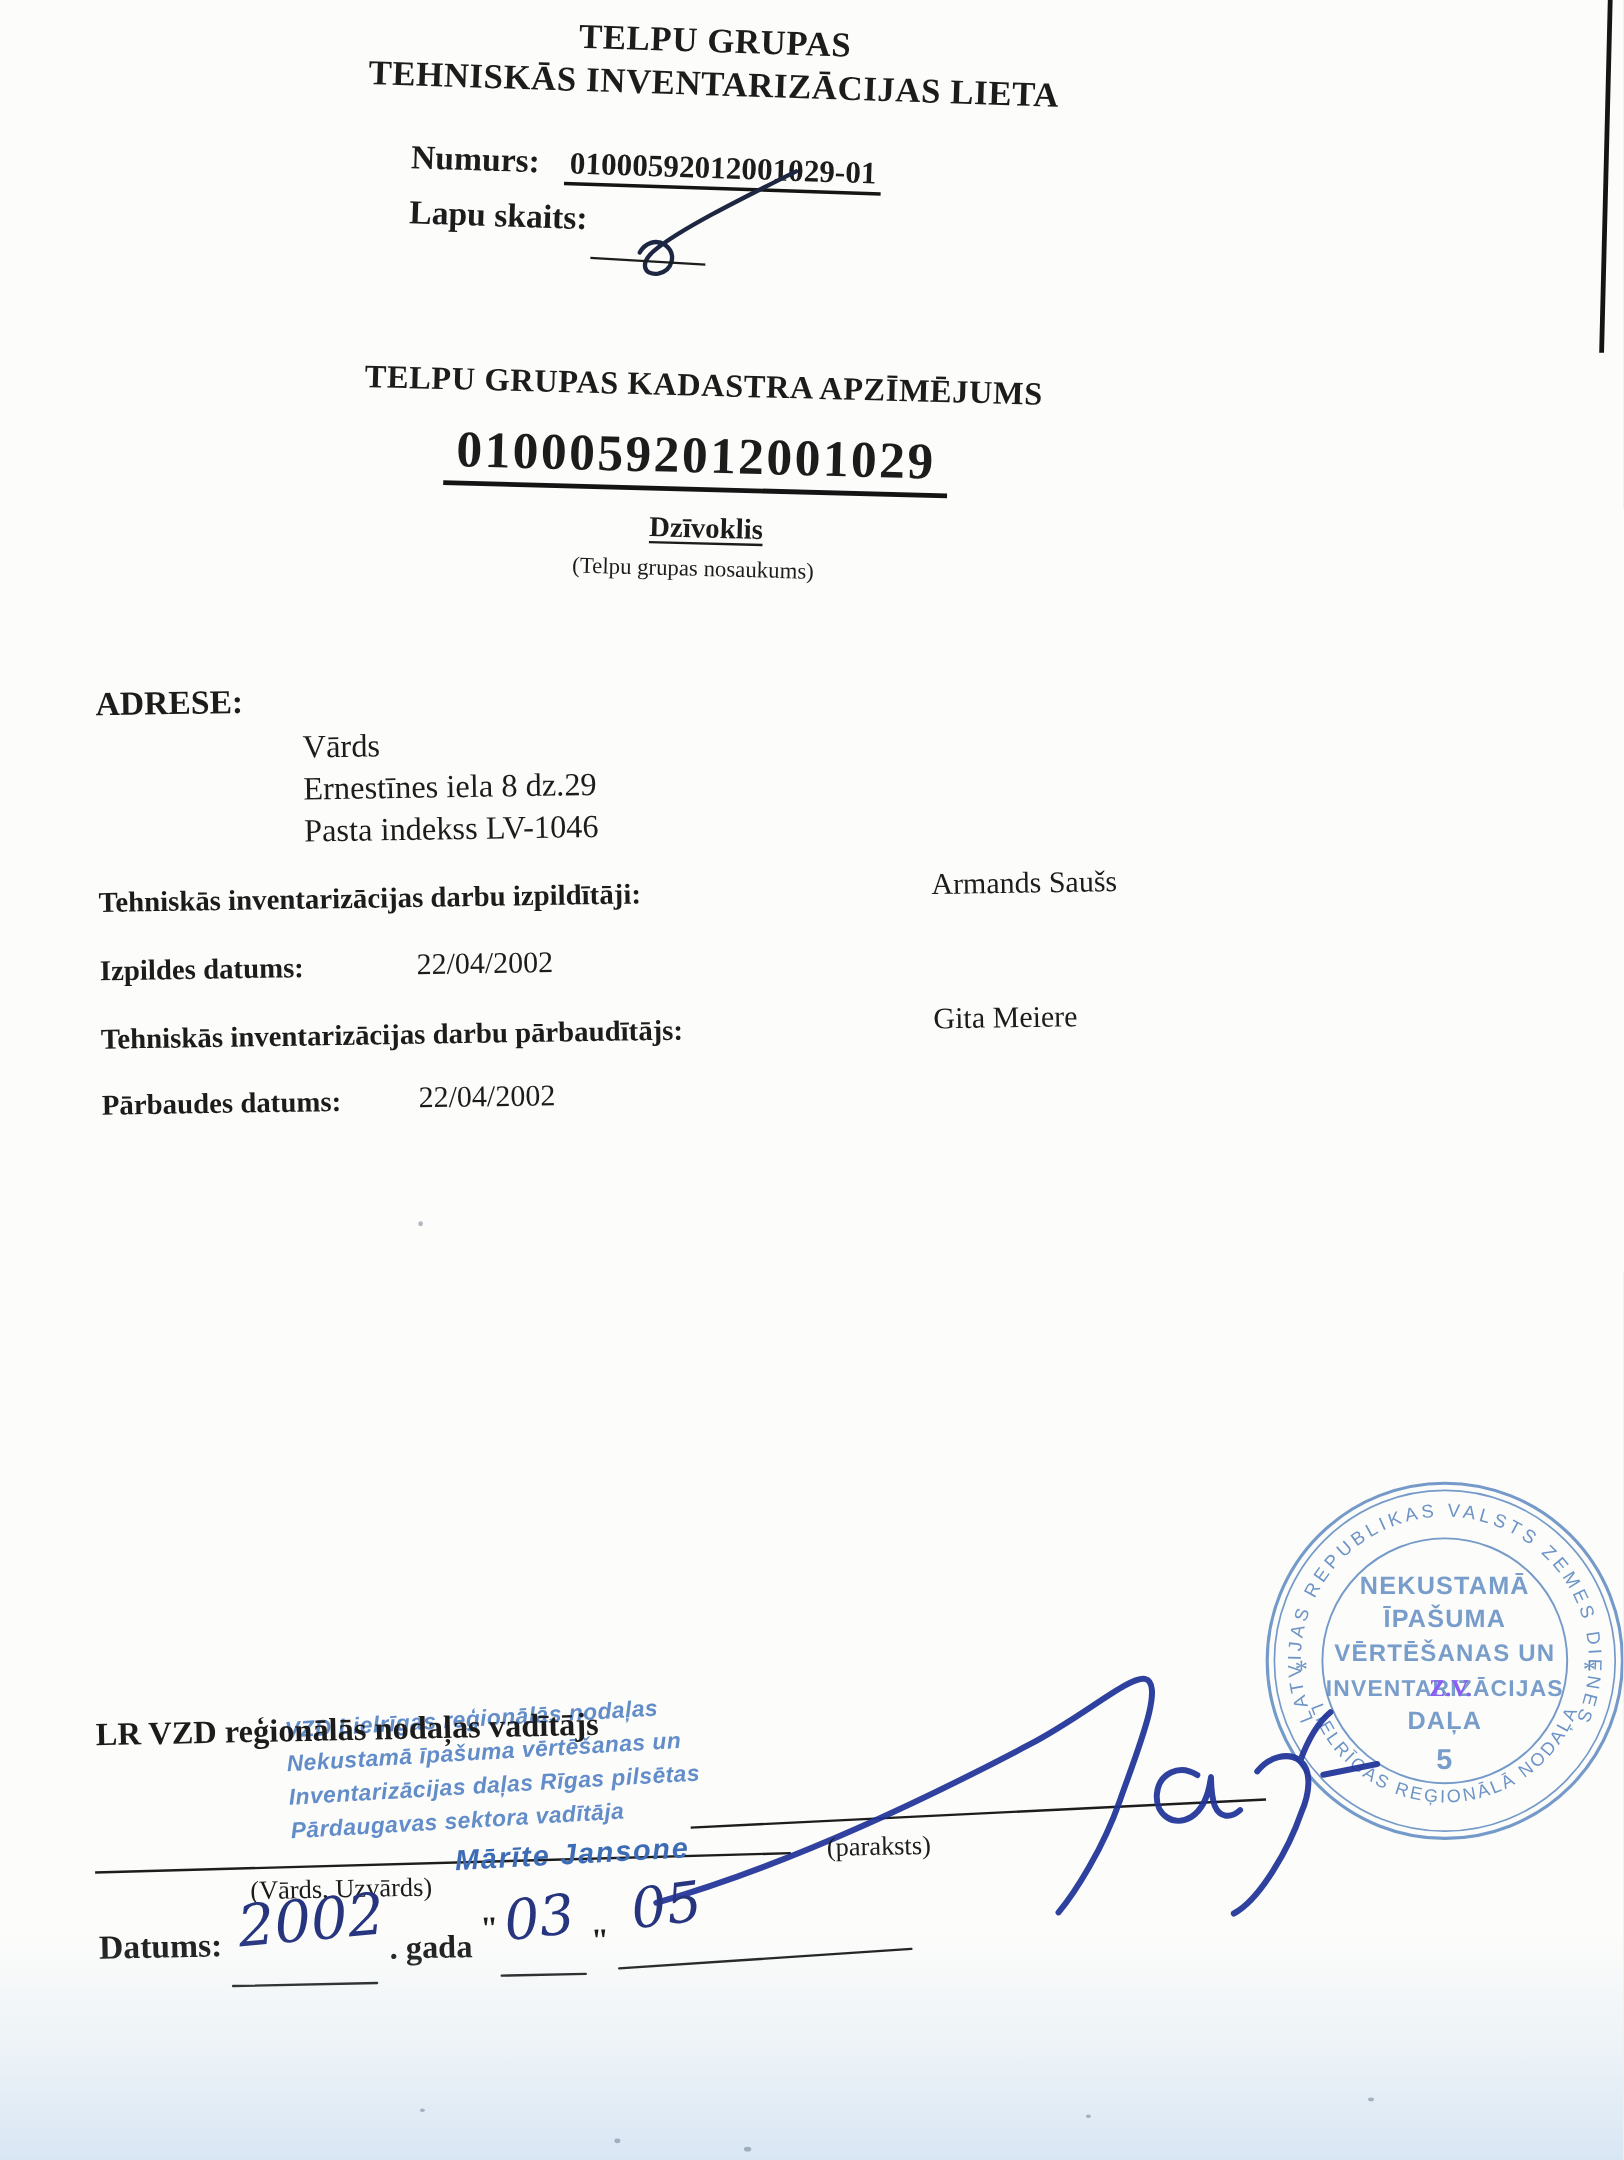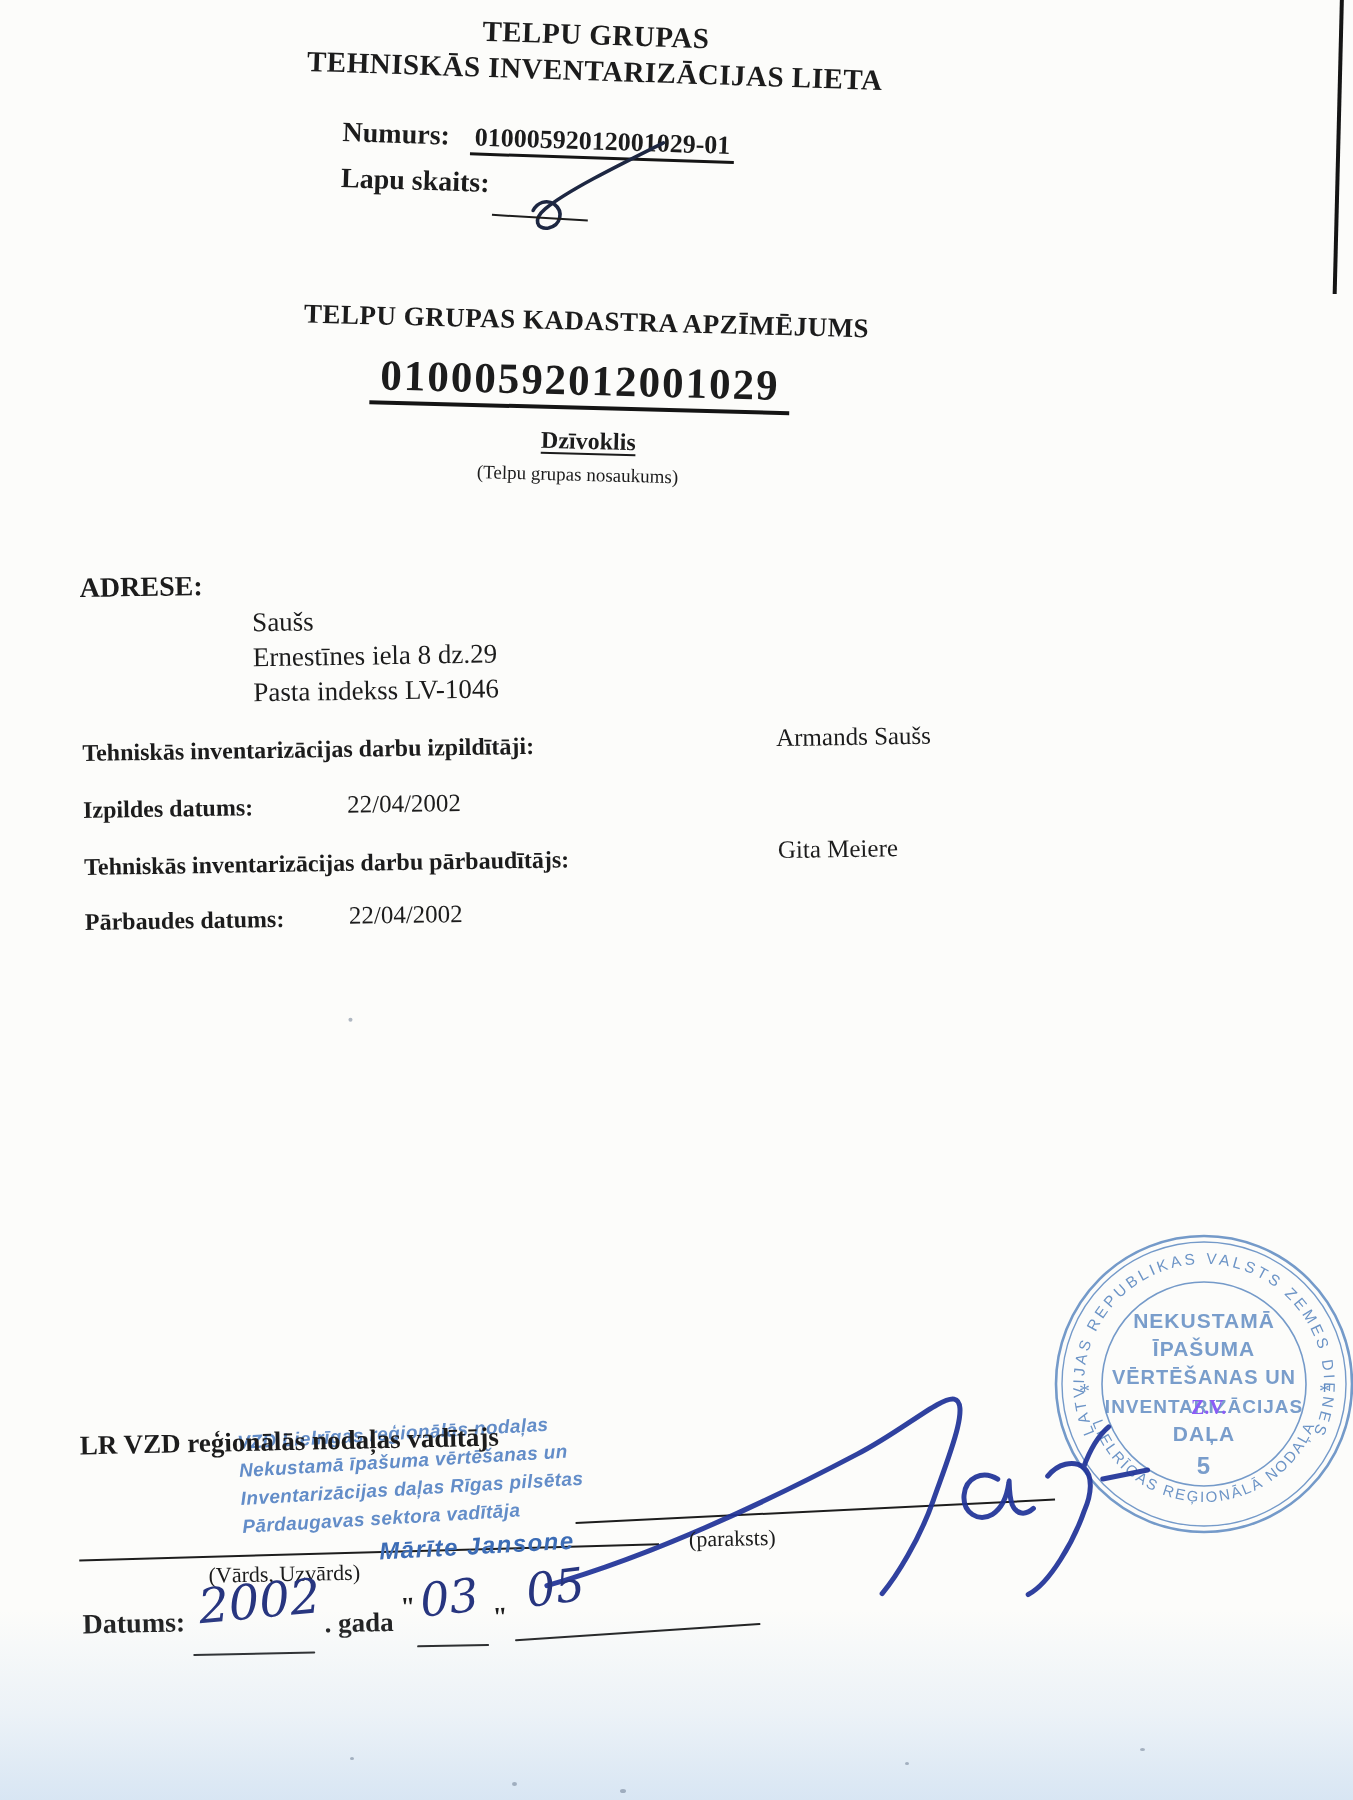--- a/index.html
+++ b/index.html
@@ -72,21 +72,21 @@
     <div class="abs title" style="top:306px;width:1170px;font-size:27px;">TELPU GRUPAS KADASTRA APZĪMĒJUMS</div>
     <div class="abs" style="left:0;top:356px;width:1160px;text-align:center;">
       <span class="kad-number">01000592012001029</span>
     </div>
     <div class="abs center kad-name" style="top:428px;width:1180px;">Dzīvoklis</div>
     <div class="abs center" style="top:464px;width:1160px;font-size:19px;">(Telpu grupas nosaukums)</div>
   </div>
 
   <div class="layer mid">
     <div class="abs b" style="left:83px;top:572px;font-size:28px;">ADRESE:</div>
-    <div class="abs addr" style="left:255px;top:608px;">Saušs</div>
+    <div class="abs addr" style="left:255px;top:608px;">Vārds</div>
     <div class="abs addr" style="left:255px;top:643px;">Ernestīnes iela 8 dz.29</div>
     <div class="abs addr" style="left:255px;top:678px;">Pasta indekss LV-1046</div>
 
     <div class="abs lbl" style="left:83px;top:740px;">Tehniskās inventarizācijas darbu izpildītāji:</div>
     <div class="abs val" style="left:777px;top:735px;">Armands Saušs</div>
 
     <div class="abs lbl" style="left:83px;top:797px;">Izpildes datums:</div>
     <div class="abs val" style="left:347px;top:795px;">22/04/2002</div>
 
     <div class="abs lbl" style="left:83px;top:854px;">Tehniskās inventarizācijas darbu pārbaudītājs:</div>

